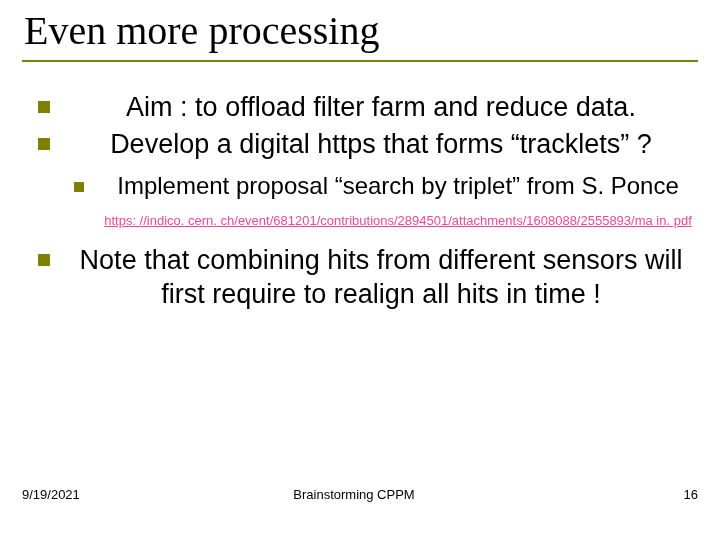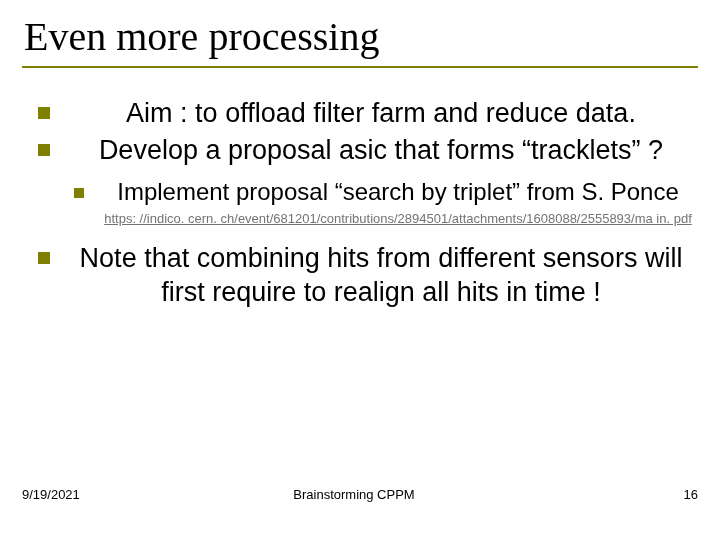--- a/index.html
+++ b/index.html
@@ -9,21 +9,21 @@
     height: 540px;
     background: #ffffff;
     font-family: Arial, Helvetica, sans-serif;
     color: #000;
     overflow: hidden;
   }
   .slide {
     box-sizing: border-box;
     width: 720px;
     height: 512px;
-    padding: 14px 22px 10px 22px;
+    padding: 8px 22px 10px 22px;
     position: relative;
   }
   .title {
     font-size: 40px;
     font-family: "Times New Roman", Times, serif;
     color: #000;
     border-bottom: 2px solid #808000; 
     padding: 2px 0 8px 2px;
     margin-bottom: 28px;
     line-height: 1.05;
@@ -66,24 +66,24 @@
     content: "";
     position: absolute;
     left: 6px;
     top: 11px;
     width: 10px;
     height: 10px;
     background: #808000;
   }
   .link {
     font-size: 13px;
-    color: #737373;
+    color: #ec4899;
     line-height: 1.15;
     display: block;
-    margin-top: 4px;
+    margin-top: 12px;
     word-break: break-word;
   }
   .footer {
     position: absolute;
     left: 22px;
     right: 22px;
     bottom: 10px;
     font-size: 13px;
     display: flex;
     justify-content: space-between;
@@ -104,21 +104,21 @@
 
   <div class="title">Even more processing</div>
 
   <ul class="level1">
 
     <li>
       <span>Aim : to offload filter farm and reduce data.</span>
     </li>
 
     <li>
-      <span>Develop a proposal asic that forms “tracklets” ?</span>
+      <span>Develop a digital https that forms “tracklets” ?</span>
       <ul class="level2">
         <li>
           <span>Implement proposal “search by triplet” from S. Ponce</span>
           <a class="link" href="#">https: //indico. cern. ch/event/681201/contributions/2894501/attachments/1608088/2555893/ma in. pdf</a>
         </li>
       </ul>
     </li>
 
     <li style="margin-top:14px">
       <span>Note that combining hits from different sensors will first require to realign all hits in time !</span>

